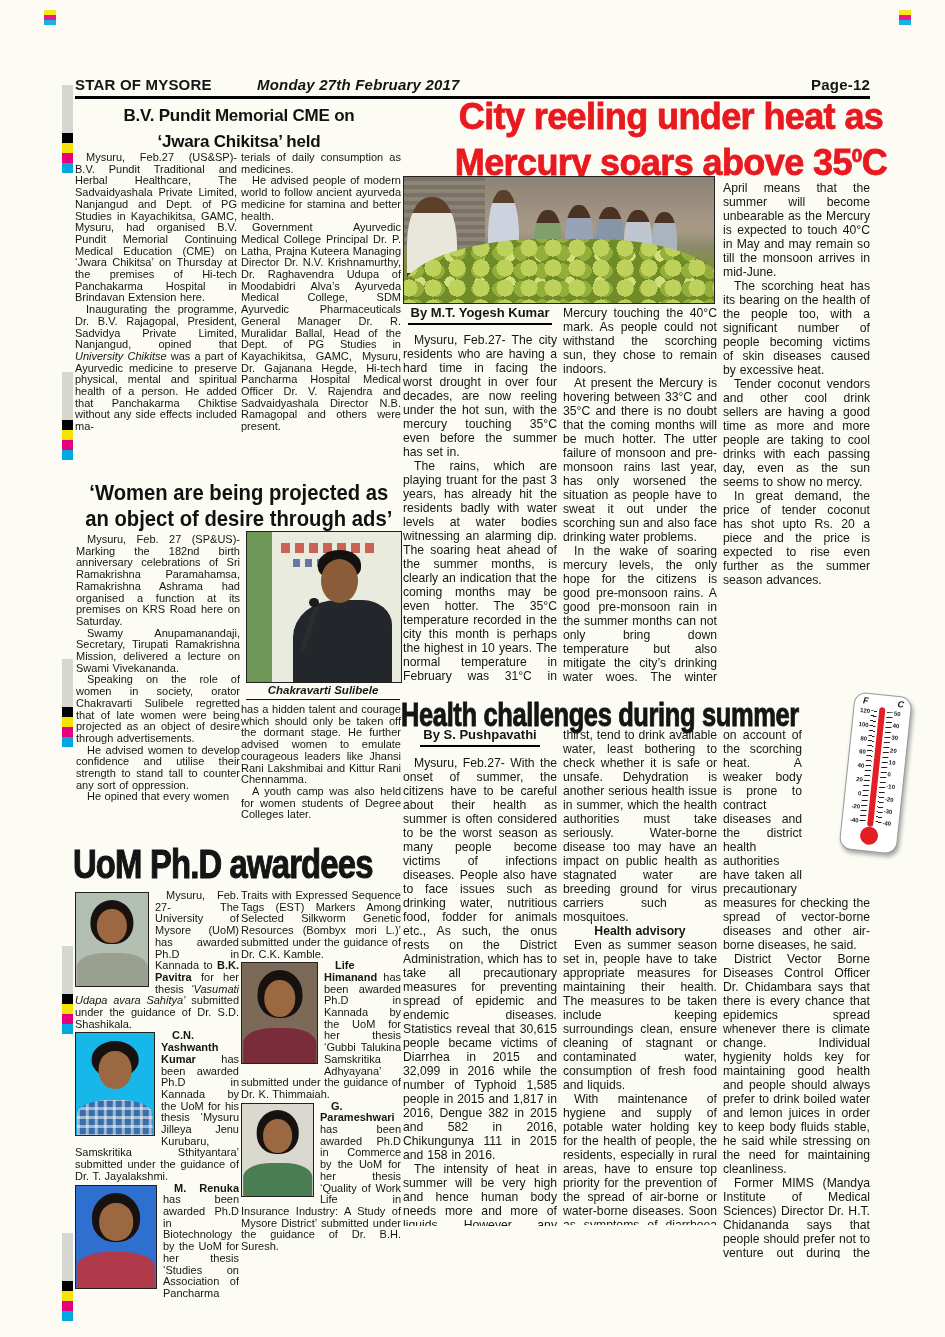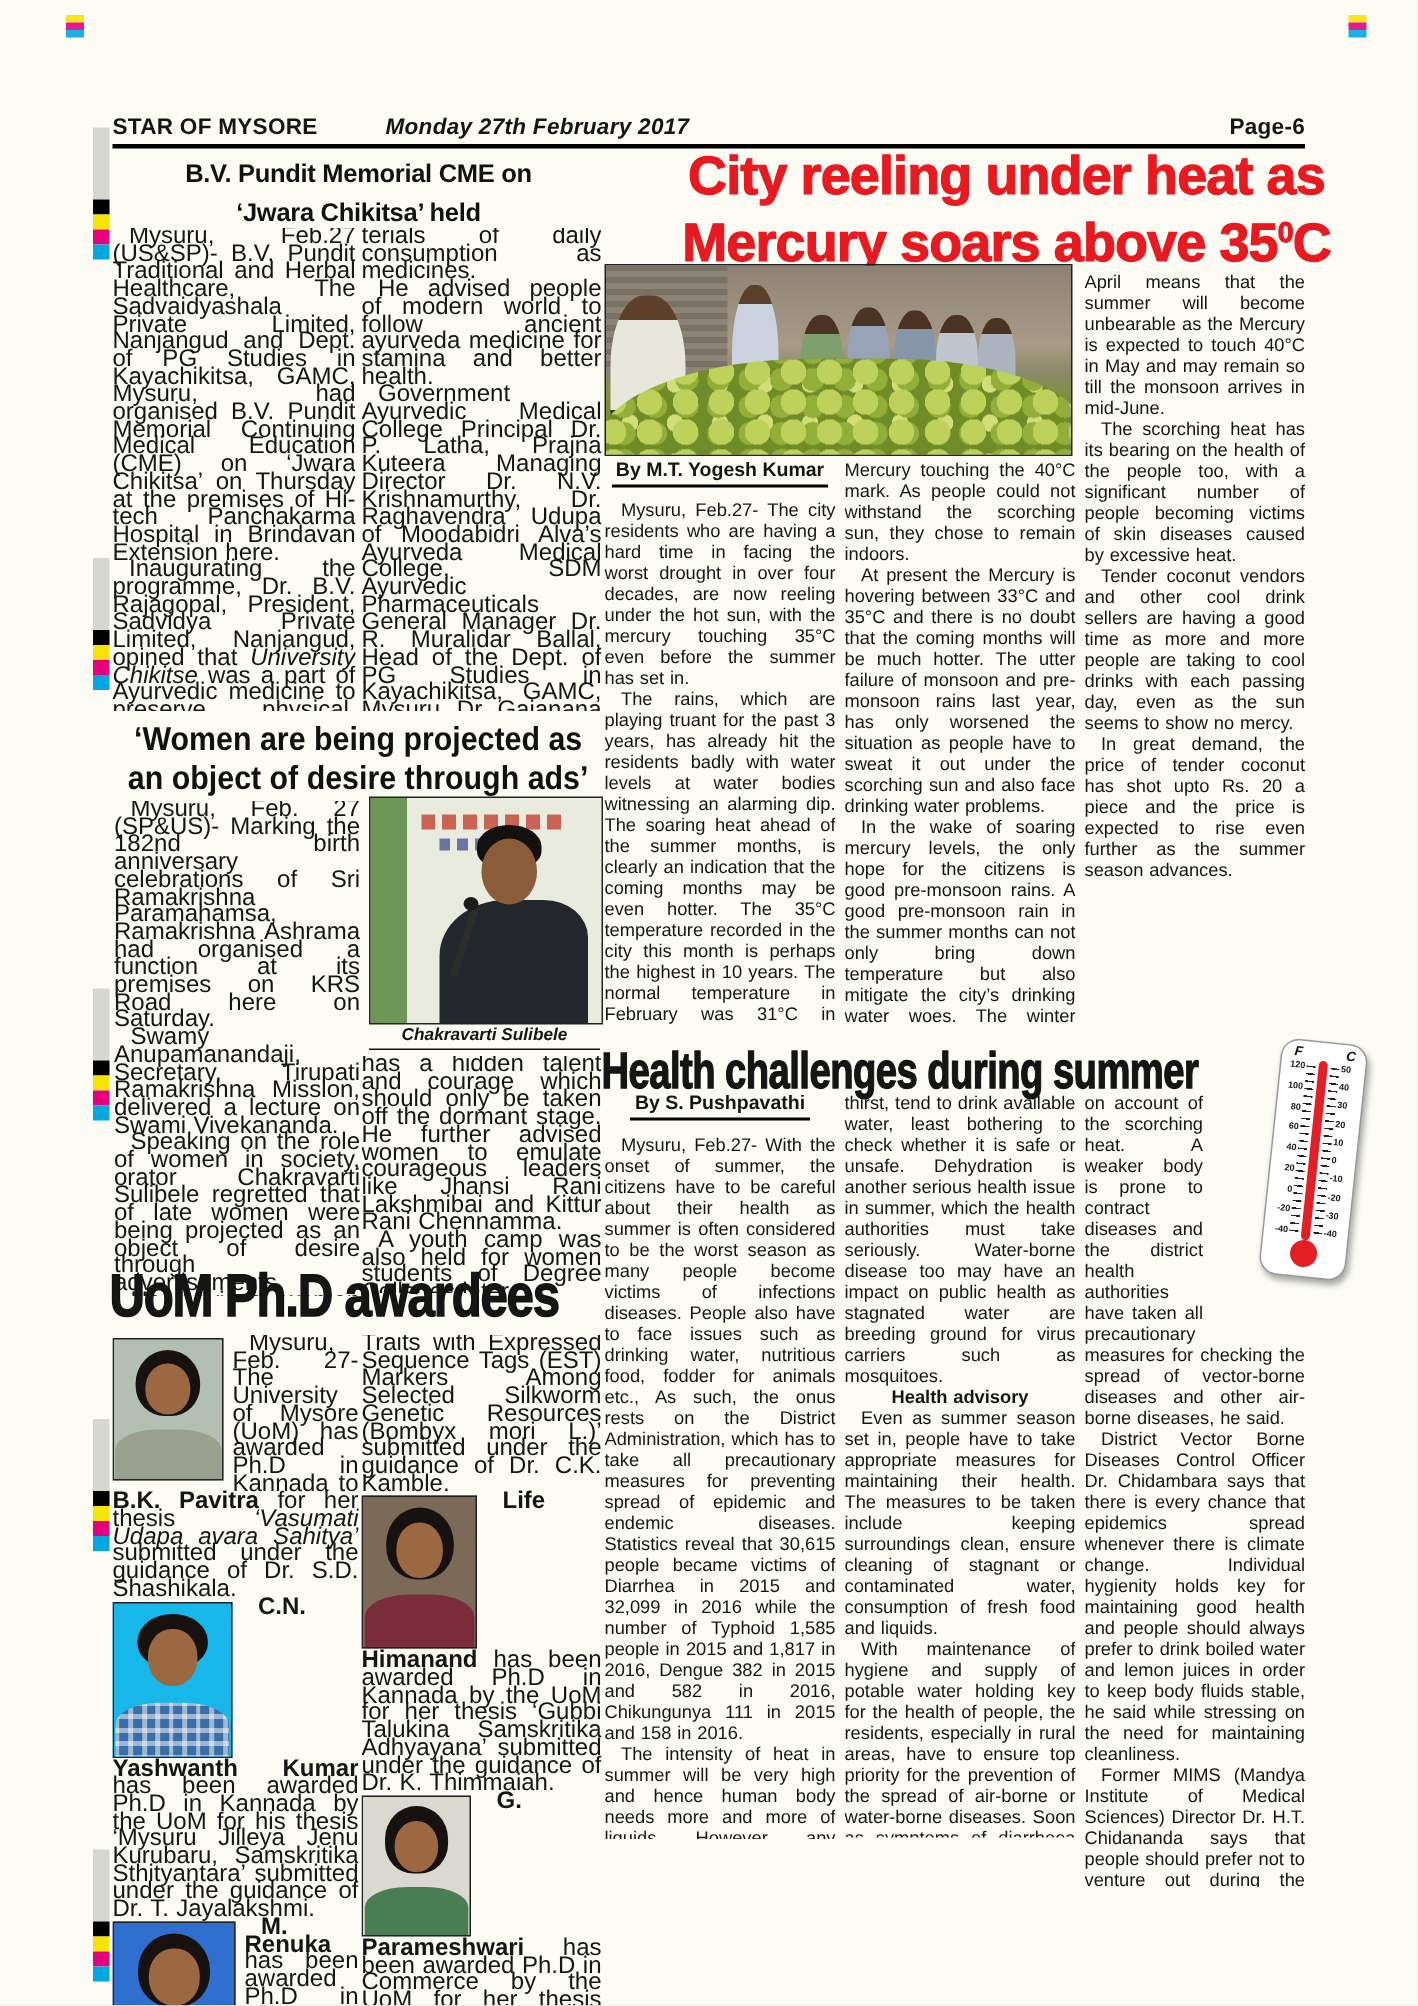--- a/index.html
+++ b/index.html
@@ -18,21 +18,21 @@
   .hl-city{font-size:36px;line-height:39px;font-weight:800;color:#e8191f;letter-spacing:-.6px;
            -webkit-text-stroke:.8px #e8191f;}
   .hsup{font-size:19px;vertical-align:13px;}
   .hl-uom{font-size:40px;font-weight:800;letter-spacing:-1px;white-space:nowrap;
           transform:scaleX(.82);transform-origin:left top;-webkit-text-stroke:1px #111;}
   .hl-health{font-size:34px;font-weight:800;letter-spacing:-.5px;white-space:nowrap;
           transform:scaleX(.75);transform-origin:left top;-webkit-text-stroke:.9px #111;}
 
   
   .col{position:absolute;text-align:justify;overflow:hidden;}
-  .small{font-size:16px;line-height:11.7px;word-spacing:.5px;}
+  .small{font-size:11px;line-height:11.7px;word-spacing:.5px;}
   .large{font-size:12.2px;line-height:14px;word-spacing:.5px;}
   .col p{margin:0;text-indent:11px;}
   .col p.ni{text-indent:0;}
   .col p.ctr{text-align:center;text-indent:0;font-weight:700;}
   .bld{font-weight:700;}
   .itl{font-style:italic;}
 
   .byline{position:absolute;text-align:center;font-weight:700;font-size:13px;}
   .byline span{display:inline-block;border-bottom:2px solid #000;padding:0 3px 3px;}
 
@@ -173,21 +173,21 @@
   <div class="regbar" style="top:1233px;">
     <div class="rb rb-gray"></div>
       <div class="rb rb-k"></div>
       <div class="rb rb-y"></div>
       <div class="rb rb-m"></div>
       <div class="rb rb-c"></div>
   </div>
 
   <div class="abs hdr" style="left:75px;top:76px;">STAR OF MYSORE</div>
   <div class="abs hdr" style="left:257px;top:76px;font-style:italic;">Monday 27th February 2017</div>
-  <div class="abs hdr" style="left:806px;top:76px;width:64px;text-align:right;">Page-6</div>
+  <div class="abs hdr" style="left:806px;top:76px;width:64px;text-align:right;">Page-12</div>
   <div class="abs hdr-rule" style="left:75px;top:96px;width:795px;"></div>
 
   <div class="abs headline hl-pundit" style="left:75px;top:103px;width:328px;">
     <div>B.V. Pundit Memorial CME on</div>
     <div>‘Jwara Chikitsa’ held</div>
   </div>
   <div class="col small" style="left:75px;top:152px;width:162px;height:322px;">
       <p><span>Mysuru, Feb.27 (US&amp;SP)- B.V. Pundit Traditional and Herbal Healthcare, The Sadvaidyashala Private Limited, Nanjangud and Dept. of PG Studies in Kayachikitsa, GAMC, Mysuru, had organised B.V. Pundit Memorial Continuing Medical Education (CME) on ‘Jwara Chikitsa’ on Thursday at the premises of Hi-tech Panchakarma Hospital in Brindavan Extension here.</span></p>
       <p><span>Inaugurating the programme, Dr. B.V. Rajagopal, President, Sadvidya Private Limited, Nanjangud, opined that </span><span class="itl">University Chikitse</span><span> was a part of Ayurvedic medicine to preserve physical, mental and spiritual health of a person. He added that Panchakarma Chiktise without any side effects included ma-</span></p>
     </div>

